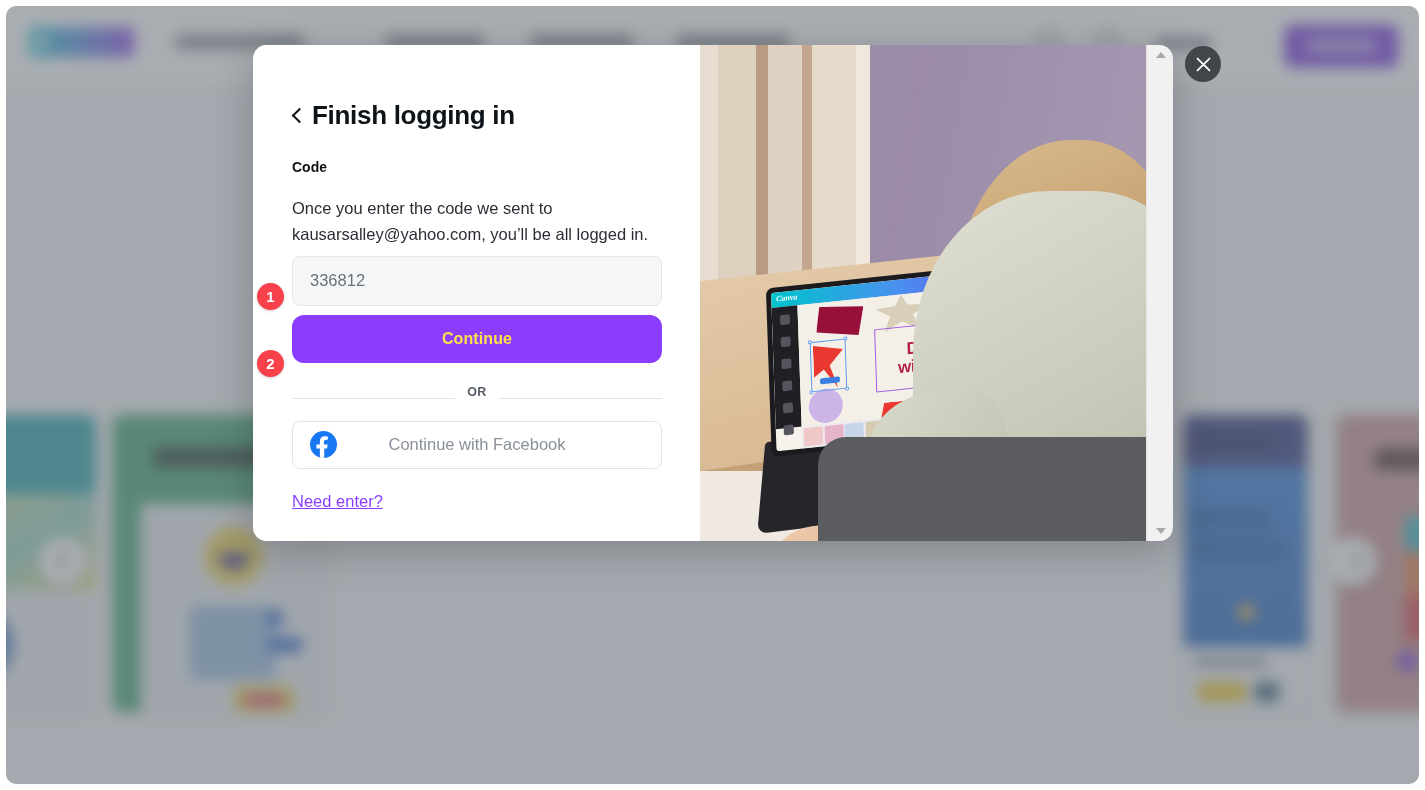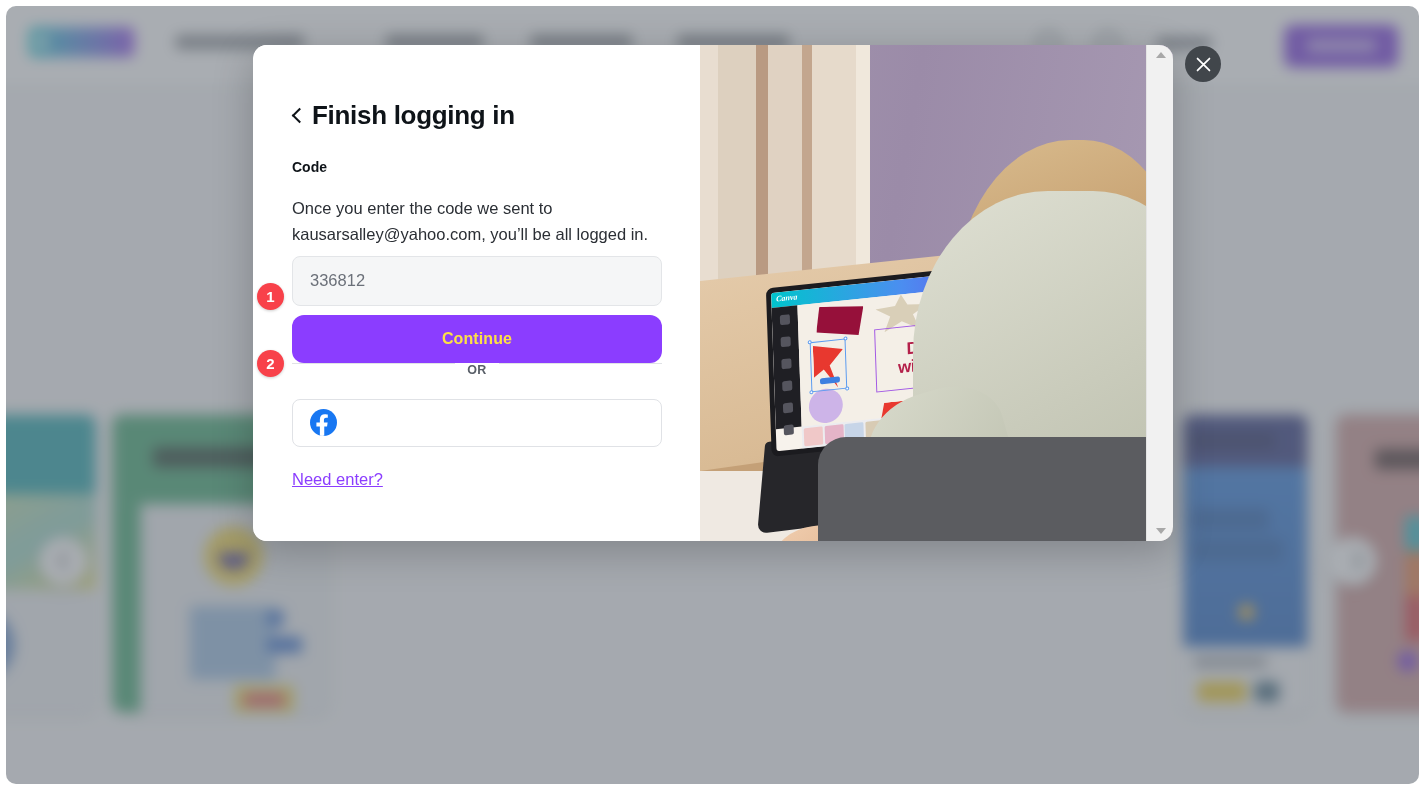--- a/index.html
+++ b/index.html
@@ -228,23 +228,24 @@
     background: #8b3dff;
     color: #fde047;
     font-family: "Liberation Sans", sans-serif;
     font-size: 16px;
     font-weight: 700;
     cursor: pointer;
     letter-spacing: .1px;
   }
 
   #or-divider {
+    margin-top: 22px;
     width: 370px;
     display: flex;
-    align-items: flex-start;
+    align-items: flex-end;
     gap: 12px;
   }
   .or-line {
     flex: 1;
     height: 1px;
     background: #e0e2e6;
   }
   #or-text {
     font-size: 12.5px;
     font-weight: 600;
@@ -754,20 +755,21 @@
         <div class="or-line"></div>
         <div id="or-text">OR</div>
         <div class="or-line"></div>
       </div>
 
       <div id="facebook-button">
         <svg id="facebook-icon" viewBox="0 0 32 32">
           <circle cx="16" cy="16" r="16" fill="#1877f2"></circle>
           <path d="M20.2 20.6l0.7-4.6h-4.4v-3c0-1.3 0.6-2.5 2.6-2.5h2V6.6s-1.8-0.3-3.5-0.3c-3.6 0-5.9 2.2-5.9 6.1V16H7.6v4.6h4.1v11.1c0.8 0.1 1.7 0.2 2.6 0.2s1.8-0.1 2.6-0.2V20.6h3.3z" fill="#ffffff"></path>
         </svg>
+        <div id="facebook-label">Continue with Facebook</div>
       </div>
 
 
       <a id="need-help">Need enter?</a>
     </div>
 
     <div id="modal-right">
       <div id="promo-img">
         <div class="wall"></div>
         <div class="wall-dark"></div>

